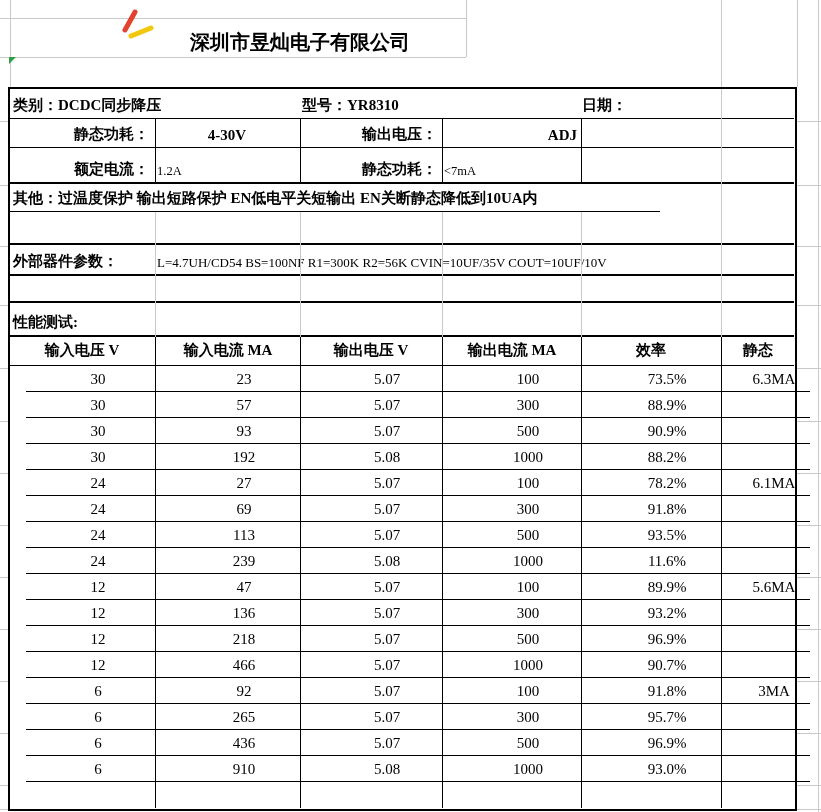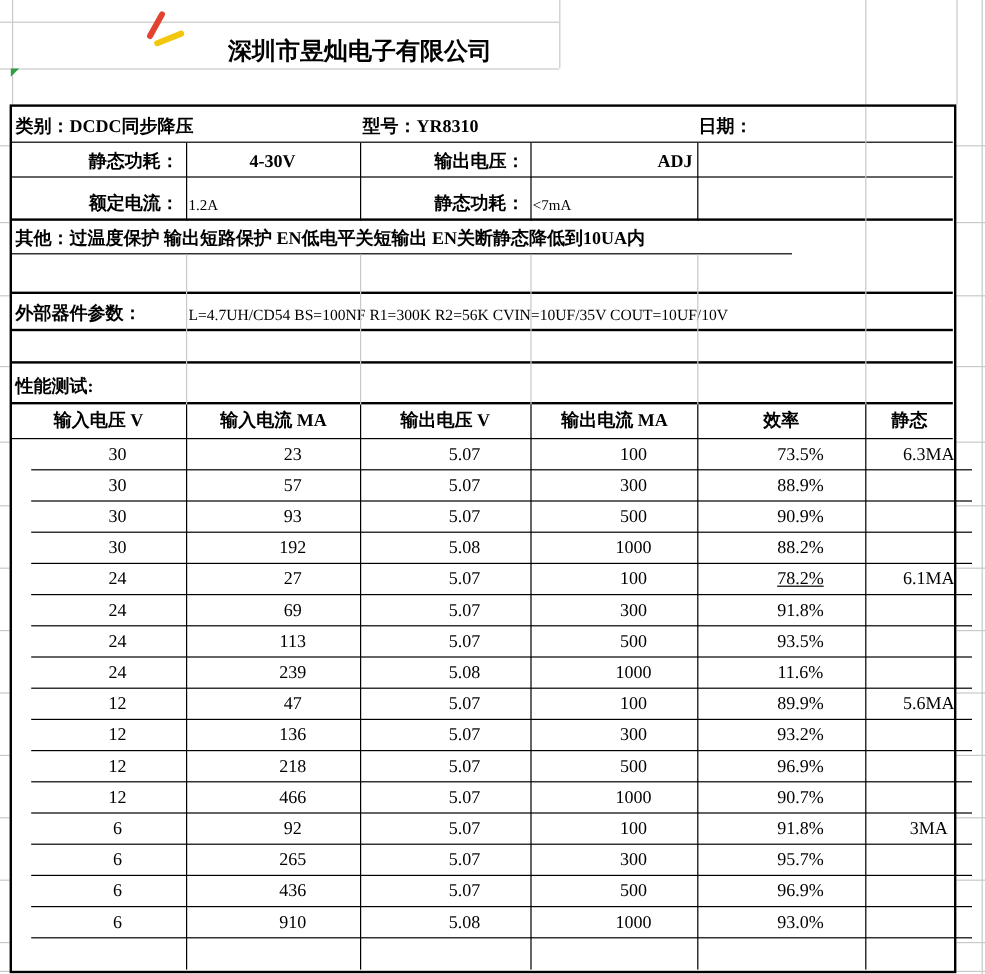--- a/index.html
+++ b/index.html
@@ -169,21 +169,21 @@
           <span class="pcell" style="left: 291px; width: 140px;">5.08</span>
           <span class="pcell" style="left: 433px; width: 138px;">1000</span>
           <span class="pcell" style="left: 572px; width: 138px;">88.2%</span>
           <span class="pcell" style="left: 712px; width: 72px;"></span>
         </div>
         <div class="prow" style="top: 104px;">
           <span class="pcell" style="left: 0px; width: 144px;">24</span>
           <span class="pcell" style="left: 146px; width: 144px;">27</span>
           <span class="pcell" style="left: 291px; width: 140px;">5.07</span>
           <span class="pcell" style="left: 433px; width: 138px;">100</span>
-          <span class="pcell" style="left: 572px; width: 138px; text-decoration: underline;">78.2%</span>
+          <span class="pcell" style="left: 572px; width: 138px;">78.2%</span>
           <span class="pcell" style="left: 712px; width: 72px;">6.1MA</span>
         </div>
         <div class="prow" style="top: 130px;">
           <span class="pcell" style="left: 0px; width: 144px;">24</span>
           <span class="pcell" style="left: 146px; width: 144px;">69</span>
           <span class="pcell" style="left: 291px; width: 140px;">5.07</span>
           <span class="pcell" style="left: 433px; width: 138px;">300</span>
           <span class="pcell" style="left: 572px; width: 138px;">91.8%</span>
           <span class="pcell" style="left: 712px; width: 72px;"></span>
         </div>

